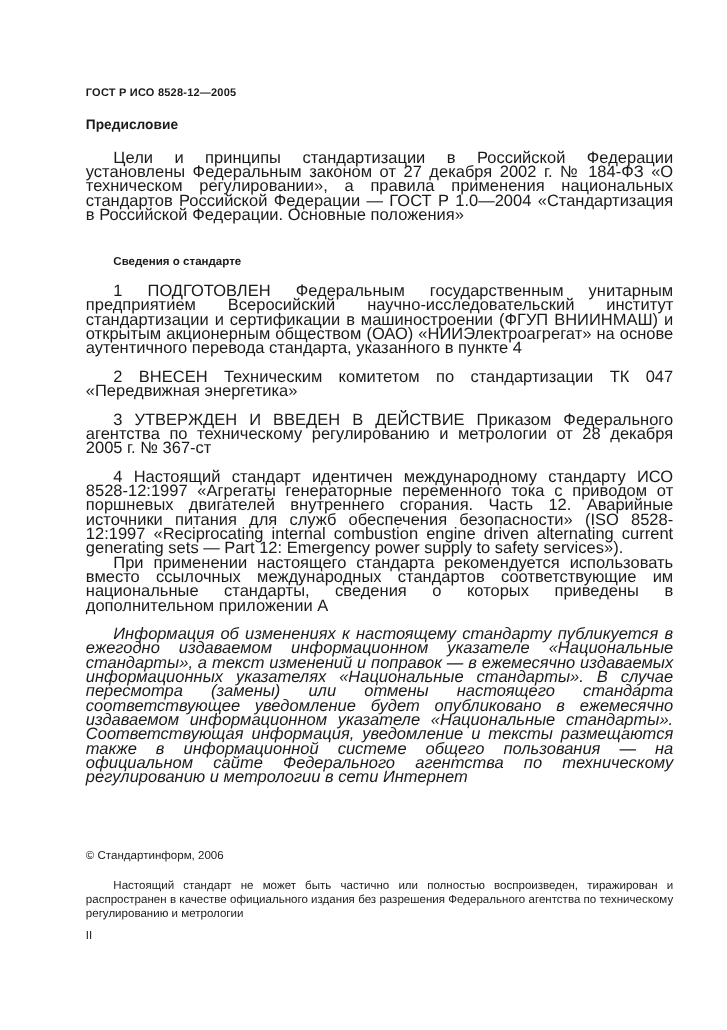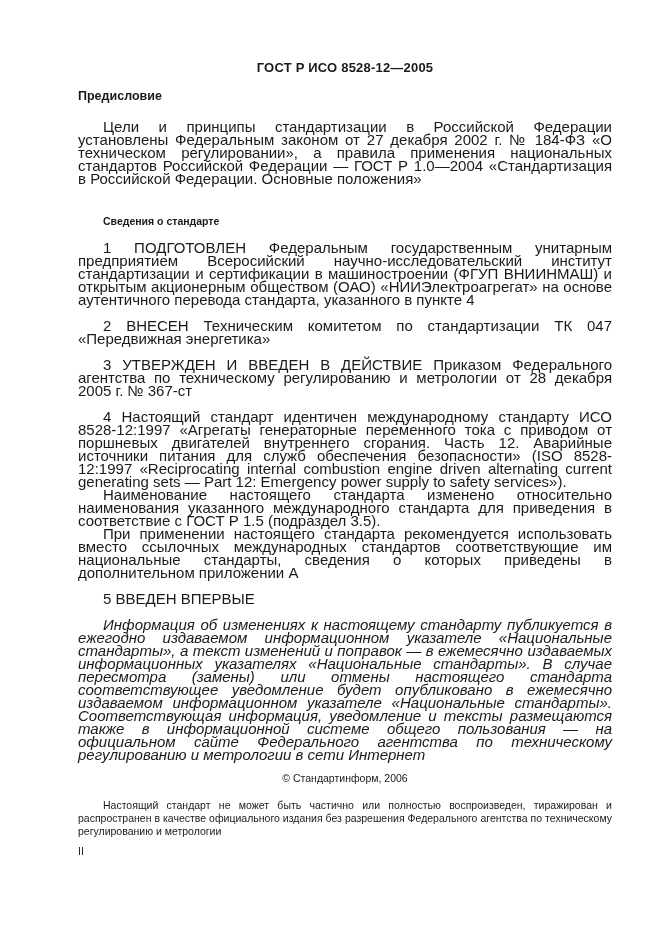--- a/index.html
+++ b/index.html
@@ -16,26 +16,25 @@
     color: #1a1a1a;
     overflow: hidden;
   }
   .content {
     position: absolute;
     left: 78px;
     right: 49px;
     top: 0;
   }
   .doc-header {
-    margin-top: 61px;
-    font-size: 13px;
+    margin-top: 78px;
+    font-size: 10px;
     font-weight: bold;
     line-height: 13px;
     letter-spacing: 0.2px;
-    text-align: center;
   }
   .doc-title {
     margin-top: 15px;
     font-size: 12.5px;
     font-weight: bold;
     text-align: left;
     line-height: 14px;
   }
   .para {
     font-size: 15px;
@@ -63,21 +62,21 @@
     margin-top: 13px;
     font-style: italic;
   }
   .footer-copyright {
     position: absolute;
     top: 772px;
     left: 78px;
     right: 49px;
     font-size: 10.5px;
     line-height: 13px;
-    text-align: center;
+    text-align: left;
   }
   .footer-restriction {
     position: absolute;
     top: 799px;
     left: 78px;
     right: 49px;
     font-size: 10.5px;
     line-height: 13px;
     text-align: justify;
     text-indent: 25px;
@@ -106,25 +105,23 @@
     <div class="section-heading">Сведения о стандарте</div>
 
     <div class="para item">1  ПОДГОТОВЛЕН Федеральным государственным унитарным предприятием Всеросийский научно-исследовательский институт стандартизации и сертификации в машиностроении (ФГУП ВНИИНМАШ) и открытым акционерным обществом (ОАО) «НИИЭлектроагрегат» на основе аутентичного перевода стандарта, указанного в пункте 4</div>
 
     <div class="para item">2  ВНЕСЕН Техническим комитетом по стандартизации ТК 047 «Передвижная энергетика»</div>
 
     <div class="para item">3  УТВЕРЖДЕН И ВВЕДЕН В ДЕЙСТВИЕ Приказом Федерального агентства по техническому регулированию и метрологии от 28 декабря 2005 г. № 367-ст</div>
 
     <div class="para item">4  Настоящий стандарт идентичен международному стандарту ИСО 8528-12:1997 «Агрегаты генераторные переменного тока с приводом от поршневых двигателей внутреннего сгорания. Часть 12. Аварийные источники питания для служб обеспечения безопасности» (ISO 8528-12:1997 «Reciprocating internal combustion engine driven alternating current generating sets — Part 12: Emergency power supply to safety services»).</div>
 
-    <div class="para continuation">Наименование настоящего стандарта изменено относительно наименования указанного международного стандарта для приведения в соответствие с ГОСТ Р 1.5 (подраздел 3.5).</div>
 
     <div class="para continuation">При применении настоящего стандарта рекомендуется использовать вместо ссылочных международных стандартов соответствующие им национальные стандарты, сведения о которых приведены в дополнительном приложении А</div>
 
-    <div class="para item">5  ВВЕДЕН ВПЕРВЫЕ</div>
 
     <div class="para note-italic">Информация об изменениях к настоящему стандарту публикуется в ежегодно издаваемом информационном указателе «Национальные стандарты», а текст изменений и поправок — в ежемесячно издаваемых информационных указателях «Национальные стандарты». В случае пересмотра (замены) или отмены настоящего стандарта соответствующее уведомление будет опубликовано в ежемесячно издаваемом информационном указателе «Национальные стандарты». Соответствующая информация, уведомление и тексты размещаются также в информационной системе общего пользования — на официальном сайте Федерального агентства по техническому регулированию и метрологии в сети Интернет</div>
 
   </div>
 
   <div class="footer-copyright">©  Стандартинформ, 2006</div>
 
   <div class="footer-restriction">Настоящий стандарт не может быть частично или полностью воспроизведен, тиражирован и распространен в качестве официального издания без разрешения Федерального агентства по техническому регулированию и метрологии</div>
 
   <div class="page-number">II</div>

